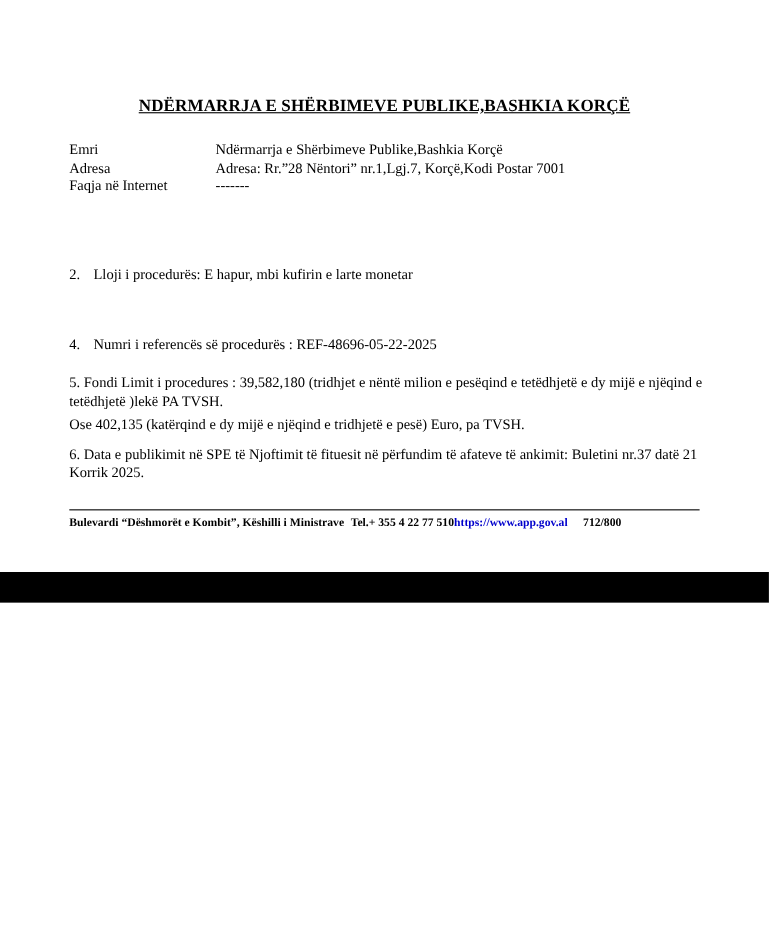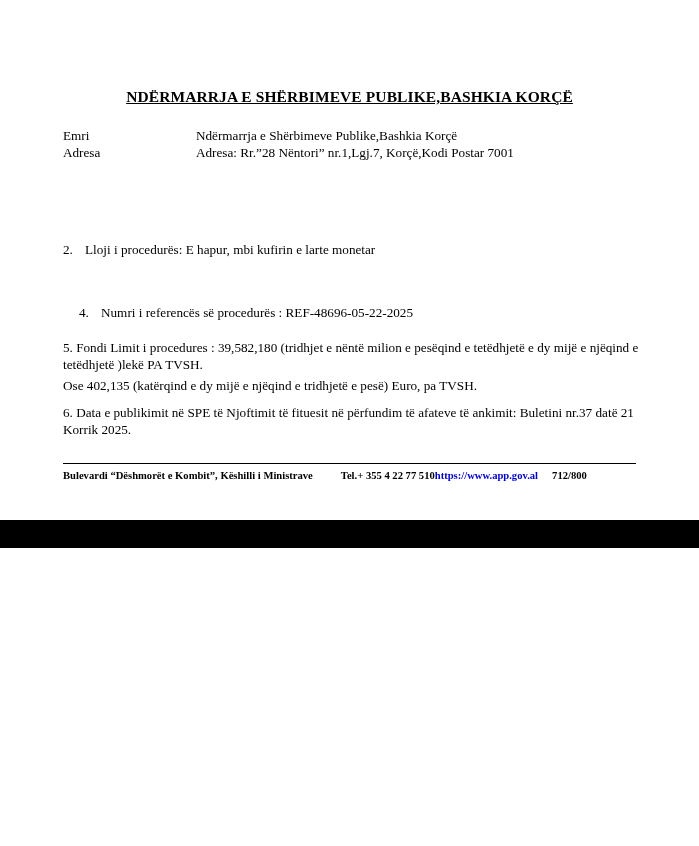--- a/index.html
+++ b/index.html
@@ -90,21 +90,20 @@
     position: absolute;
     top: 275px;
     left: 63px;
     width: 580px;
   }
   .sec-4 {
     position: absolute;
     top: 305px;
     left: 63px;
     width: 580px;
-    margin-left: 16px;
   }
   .sec-5 {
     position: absolute;
     top: 339px;
     left: 63px;
     width: 580px;
     line-height: 17px;
   }
   .sec-5b {
     margin-top: 4px;
@@ -126,21 +125,21 @@
   .footer {
     position: absolute;
     top: 470px;
     left: 63px;
     width: 580px;
     font-size: 10.6px;
     font-weight: bold;
     white-space: nowrap;
   }
   .footer .f-left { display: inline-block; }
-  .footer .f-tel { display: inline-block; margin-left: 28px; }
+  .footer .f-tel { display: inline-block; margin-left: 6px; }
   .footer .f-link {
     display: inline-block;
     color: #0000cc;
   }
   .footer .f-page { display: inline-block; margin-left: 14px; color: #000; }
 </style>
 </head>
 <body>
 
 <div class="page">
@@ -149,20 +148,23 @@
 
     <div class="doc-title">NDËRMARRJA E SHËRBIMEVE PUBLIKE,BASHKIA KORÇË</div>
 
     <div class="sec-1 block">
       <div class="row">
         <span class="lbl">Emri</span><span>Ndërmarrja e Shërbimeve Publike,Bashkia Korçë</span>
       </div>
       <div class="row">
         <span class="lbl">Adresa</span><span>Adresa: Rr.”28 Nëntori” nr.1,Lgj.7, Korçë,Kodi Postar 7001</span>
       </div>
+      <div class="row">
+        <span class="lbl">Faqja në Internet</span><span>-------</span>
+      </div>
     </div>
 
     <div class="sec-2 block">
       <span class="num">2.</span><span>Lloji i procedurës: E hapur, mbi kufirin e larte monetar</span>
     </div>
 
 
     <div class="sec-4 block">
       <span class="num">4.</span><span>Numri i referencës së procedurës : REF-48696-05-22-2025</span>
     </div>

